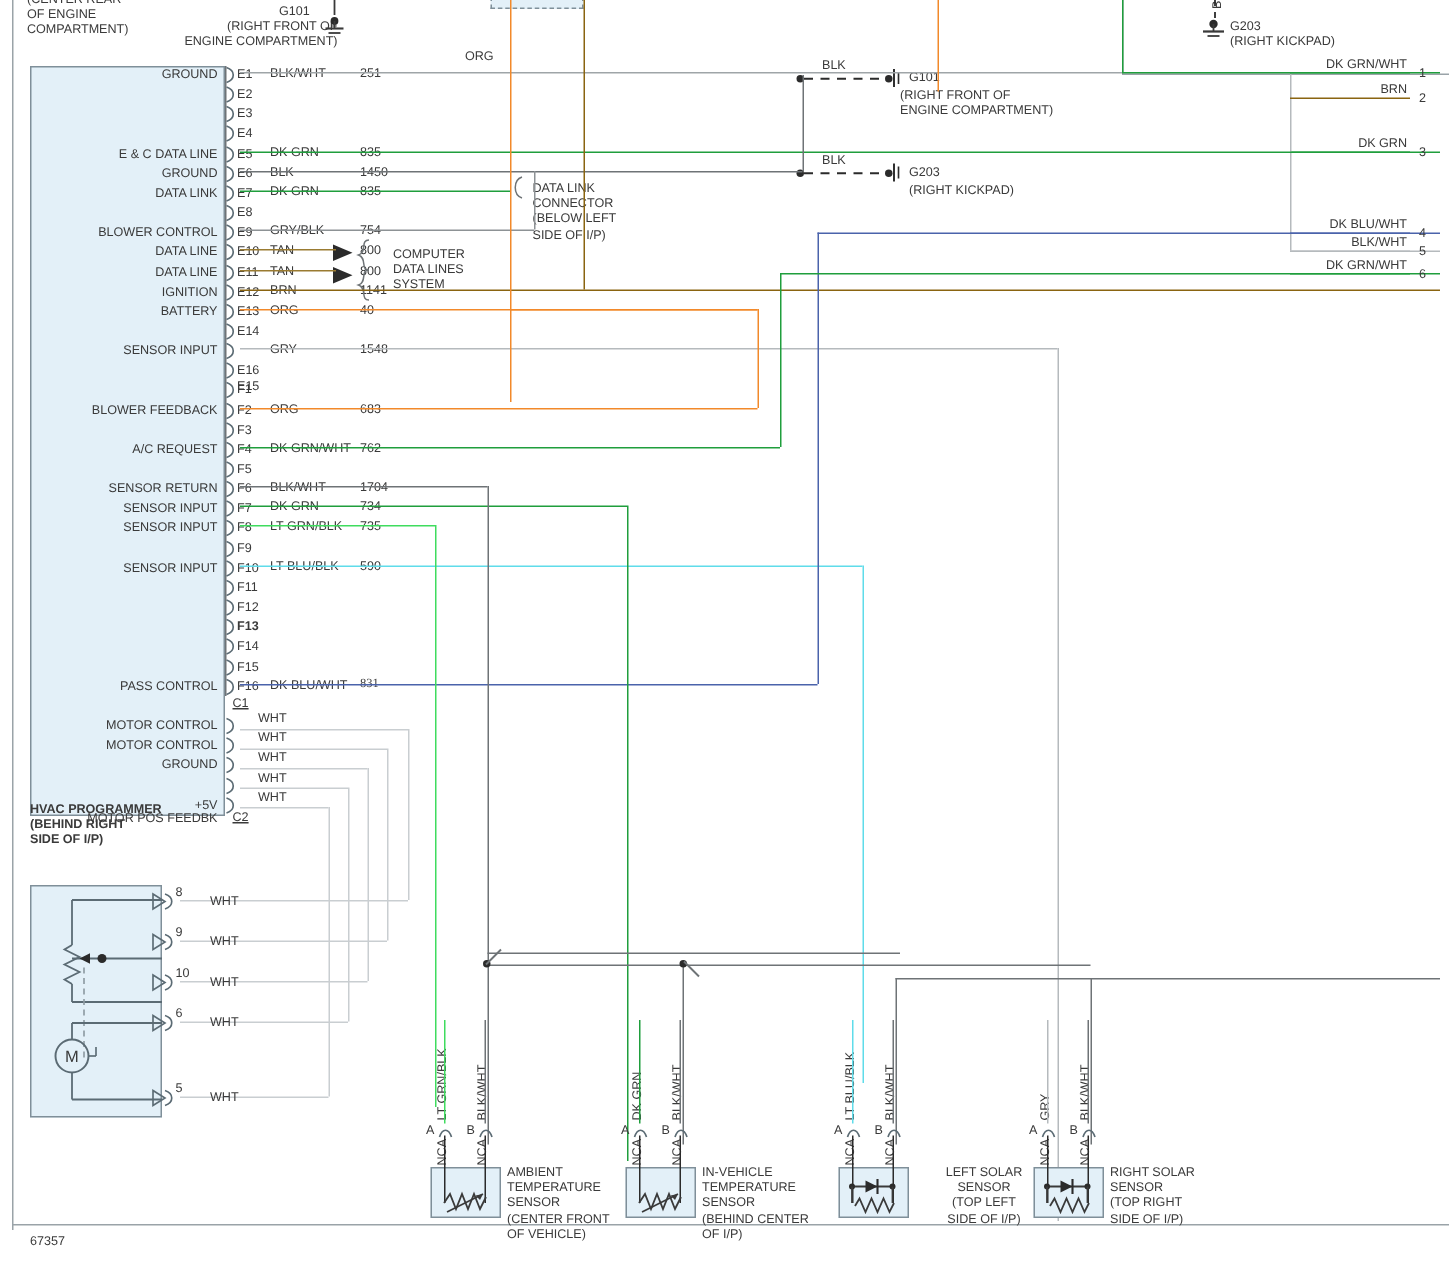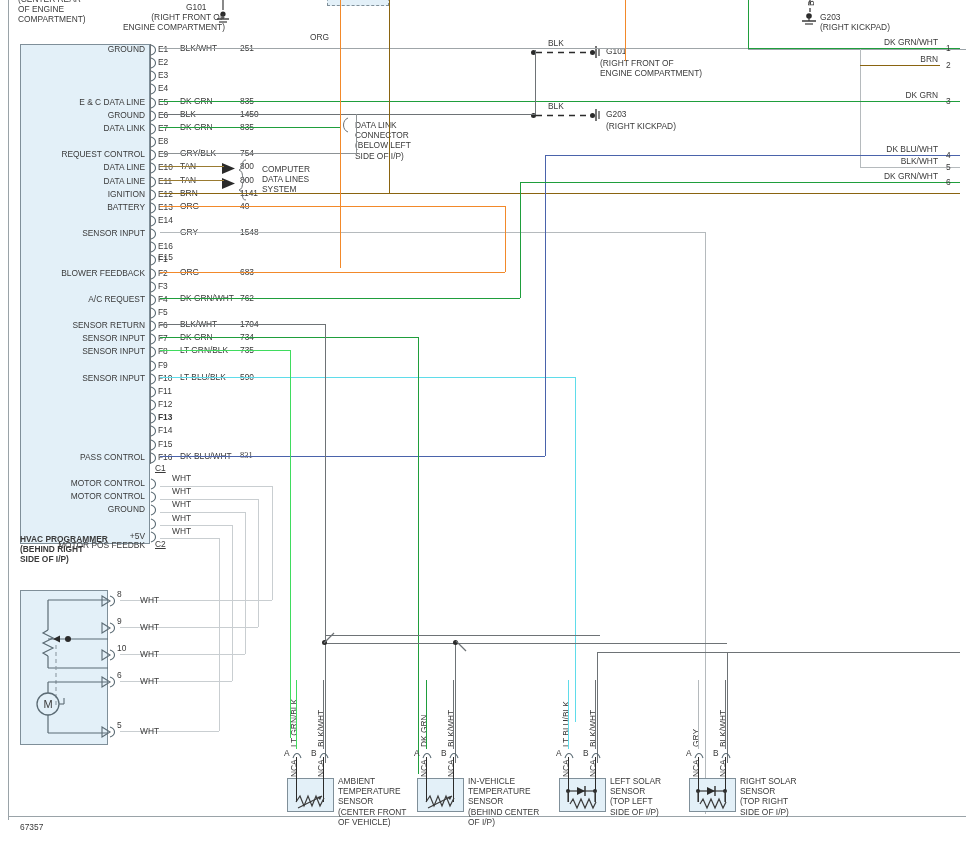--- a/index.html
+++ b/index.html
@@ -113,21 +113,21 @@
       <div class="t" style="left:180px;top:121.9px;">DK GRN</div>
       <div class="t" style="left:240px;top:121.9px;">835</div>
       <svg style="left:150px;top:136.05px;width:10px;height:14px;">
           <path d="M1 1 C 7 3, 7 9, 1 11" stroke="#5b6b74" stroke-width="1.1" fill="none"></path>
       </svg>
       <div class="pinlbl" style="left:158px;top:136.05px;">E8</div>
       <svg style="left:150px;top:149.2px;width:10px;height:14px;">
           <path d="M1 1 C 7 3, 7 9, 1 11" stroke="#5b6b74" stroke-width="1.1" fill="none"></path>
       </svg>
       <div class="pinlbl" style="left:158px;top:149.2px;">E9</div>
-      <div class="t r" style="left:2px;top:149.2px;width:143px;">REQUEST CONTROL</div>
+      <div class="t r" style="left:2px;top:149.2px;width:143px;">BLOWER CONTROL</div>
       <div class="t" style="left:180px;top:148.2px;">GRY/BLK</div>
       <div class="t" style="left:240px;top:148.2px;">754</div>
       <svg style="left:150px;top:162.35000000000002px;width:10px;height:14px;">
           <path d="M1 1 C 7 3, 7 9, 1 11" stroke="#5b6b74" stroke-width="1.1" fill="none"></path>
       </svg>
       <div class="pinlbl" style="left:158px;top:162.35000000000002px;">E10</div>
       <div class="t r" style="left:2px;top:162.35000000000002px;width:143px;">DATA LINE</div>
       <div class="t" style="left:180px;top:161.35000000000002px;">TAN</div>
       <div class="t" style="left:240px;top:161.35000000000002px;">800</div>
       <svg style="left:150px;top:175.5px;width:10px;height:14px;">
@@ -522,21 +522,21 @@
       <div class="w vt" style="left:426px;top:757px;height:45px;border-color:#2b2b2b;"></div>
       <div class="w vt" style="left:453px;top:757px;height:45px;border-color:#2b2b2b;"></div>
       <div class="w vt" style="left:426px;top:680px;height:69px;border-color:#1f9e3c;"></div>
       <div class="w vt" style="left:453px;top:680px;height:69px;border-color:#6e7376;"></div>
       <svg style="left:417px;top:778px;width:47px;height:34px;">
             <path d="M9 24 l4 -6 l4 10 l4 -10 l4 10 l4 -10 l4 10 l4 -8" stroke="#3a3a3a" stroke-width="1.2" fill="none"></path>
             <line x1="11" y1="30" x2="35" y2="18" stroke="#3a3a3a" stroke-width="1.2"></line>
             <polygon points="35,18 30,19 33,22" fill="#3a3a3a"></polygon>
       </svg>
       <div class="blk" style="left:559px;top:778px;width:47px;height:34px;"></div>
-      <div class="t" style="left:610px;top:776px;width:92px;">LEFT SOLAR
+      <div class="t" style="left:610px;top:776px;width:92px;text-align:center;">LEFT SOLAR
 SENSOR
 (TOP LEFT
 SIDE OF I/P)</div>
       <div class="t vert" style="left:561px;top:747px;">LT BLU/BLK</div>
       <div class="t vert" style="left:588px;top:747px;">BLK/WHT</div>
       <div class="t" style="left:556px;top:748px;">A</div>
       <div class="t" style="left:583px;top:748px;">B</div>
       <div class="t vert" style="left:561px;top:777px;">NCA</div>
       <div class="t vert" style="left:588px;top:777px;">NCA</div>
       <svg style="left:564px;top:749px;width:12px;height:12px;">

